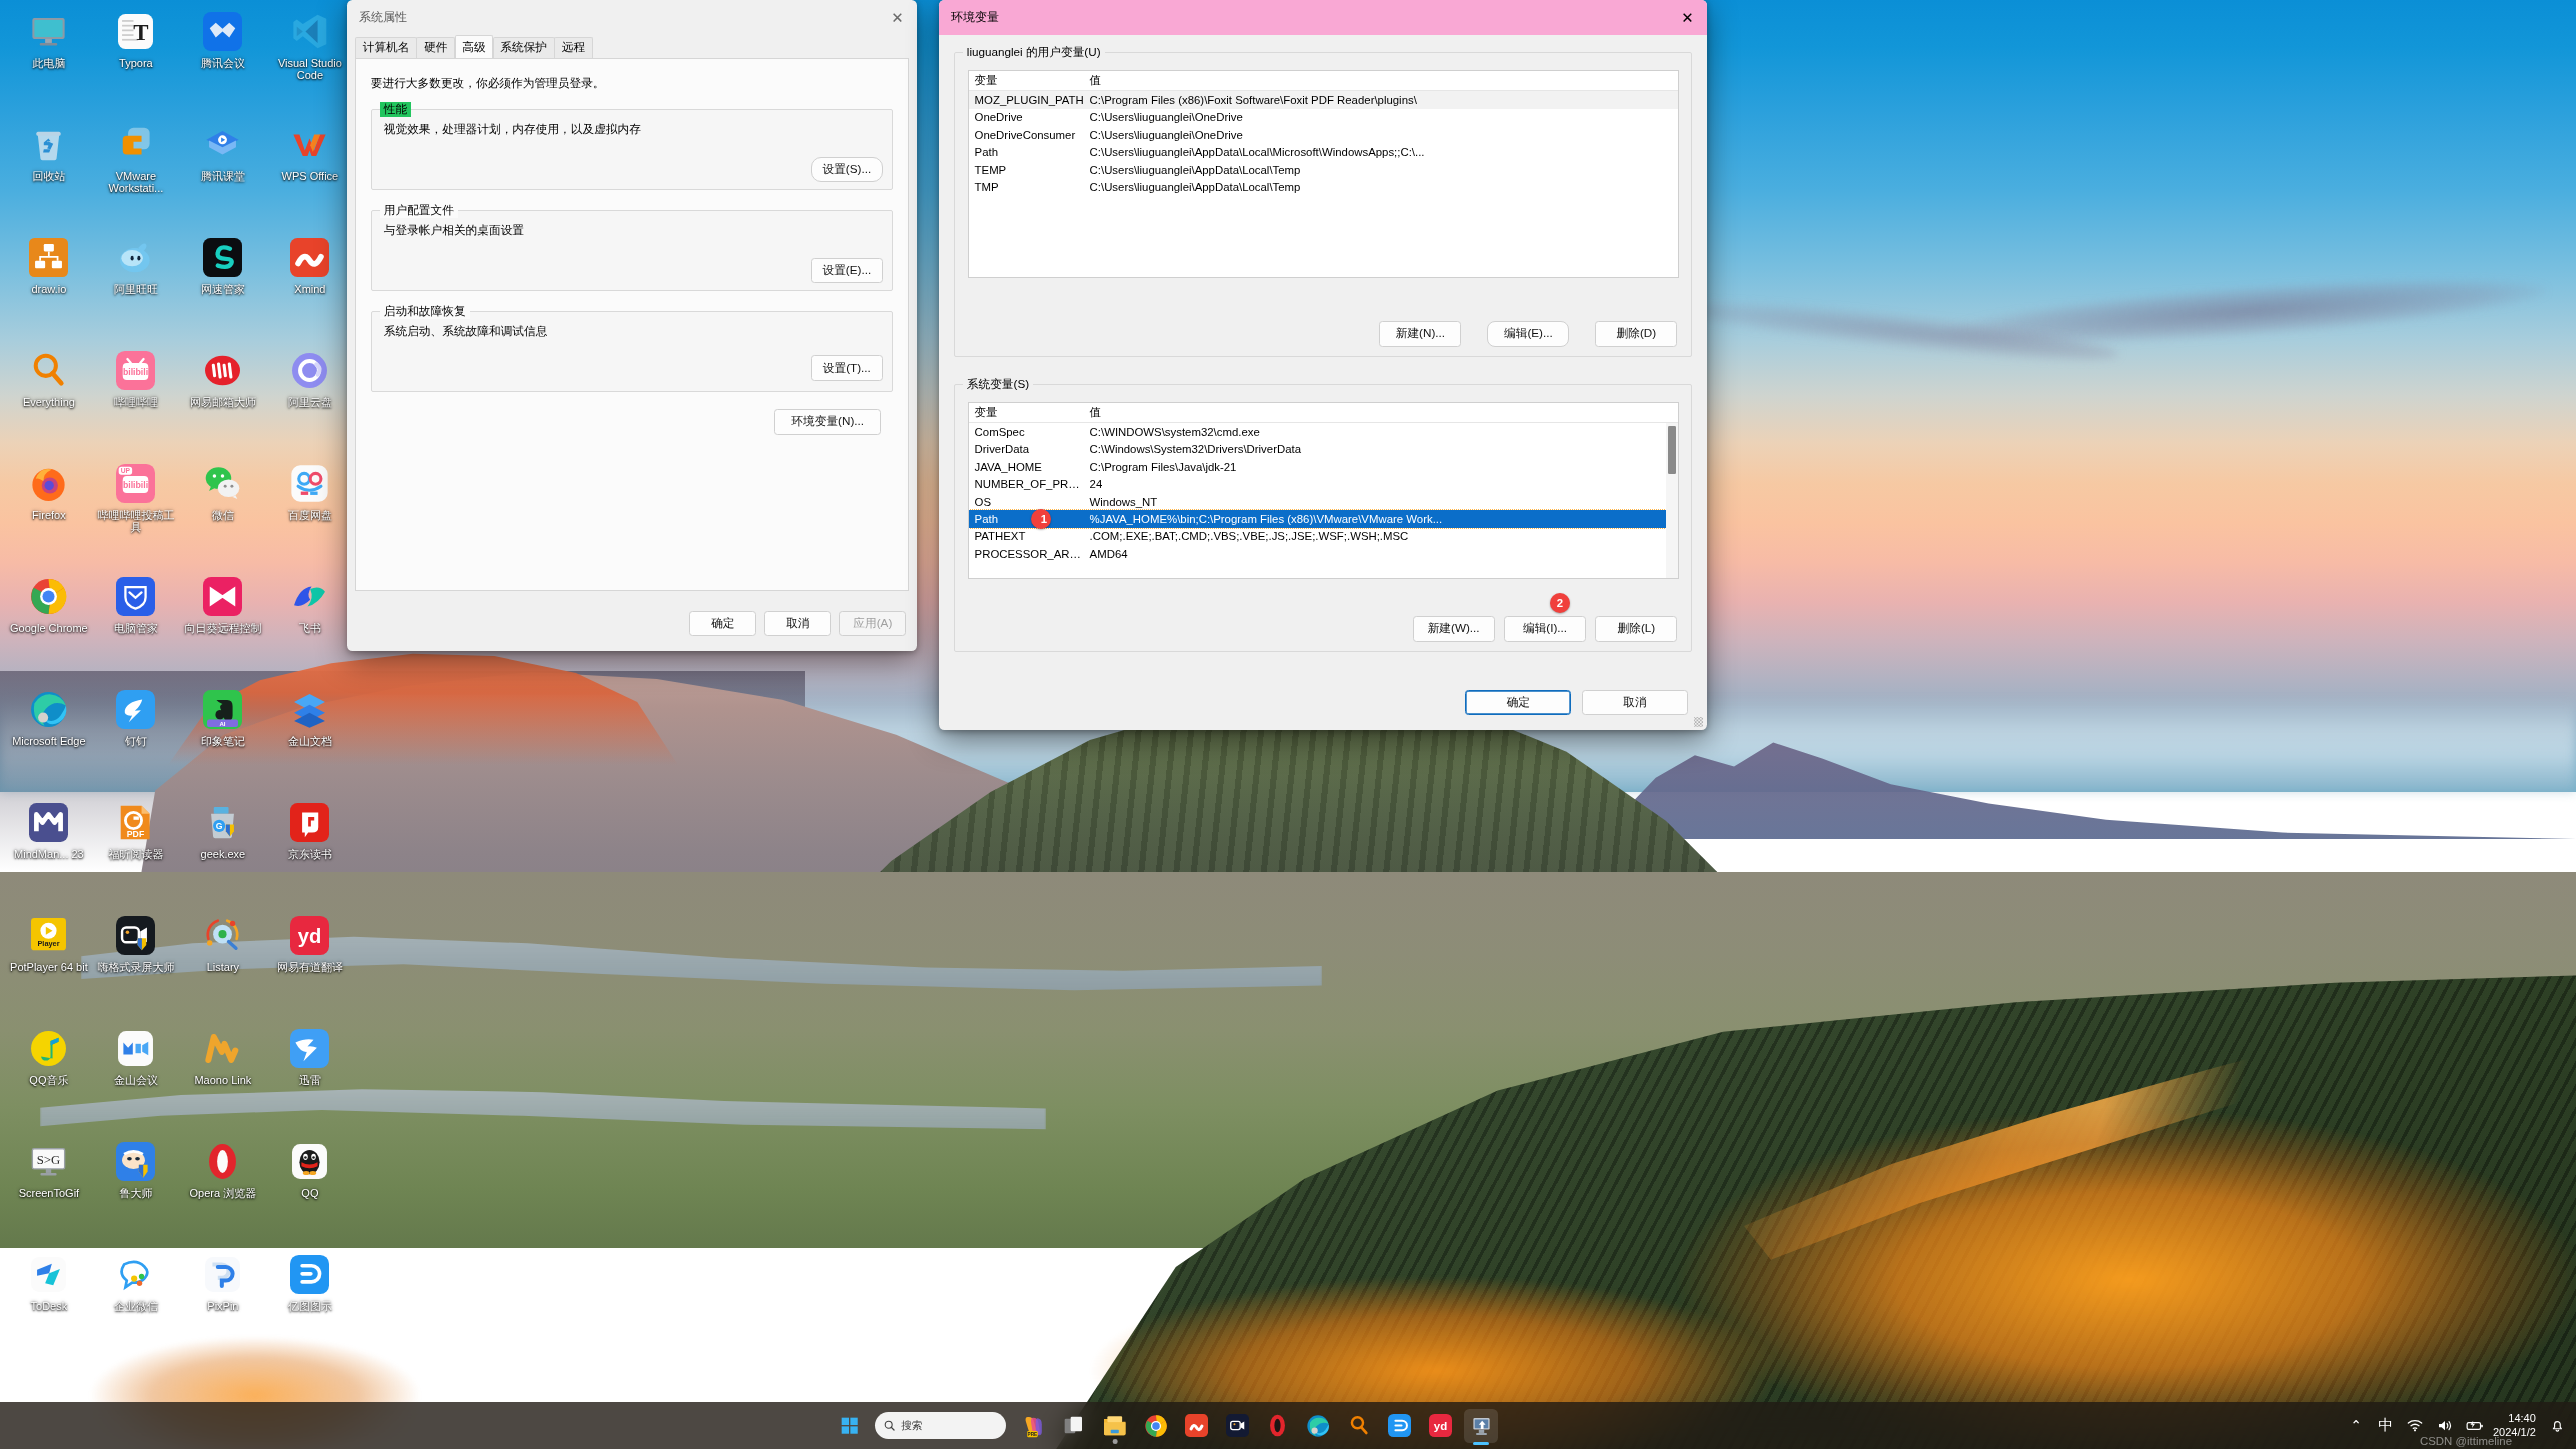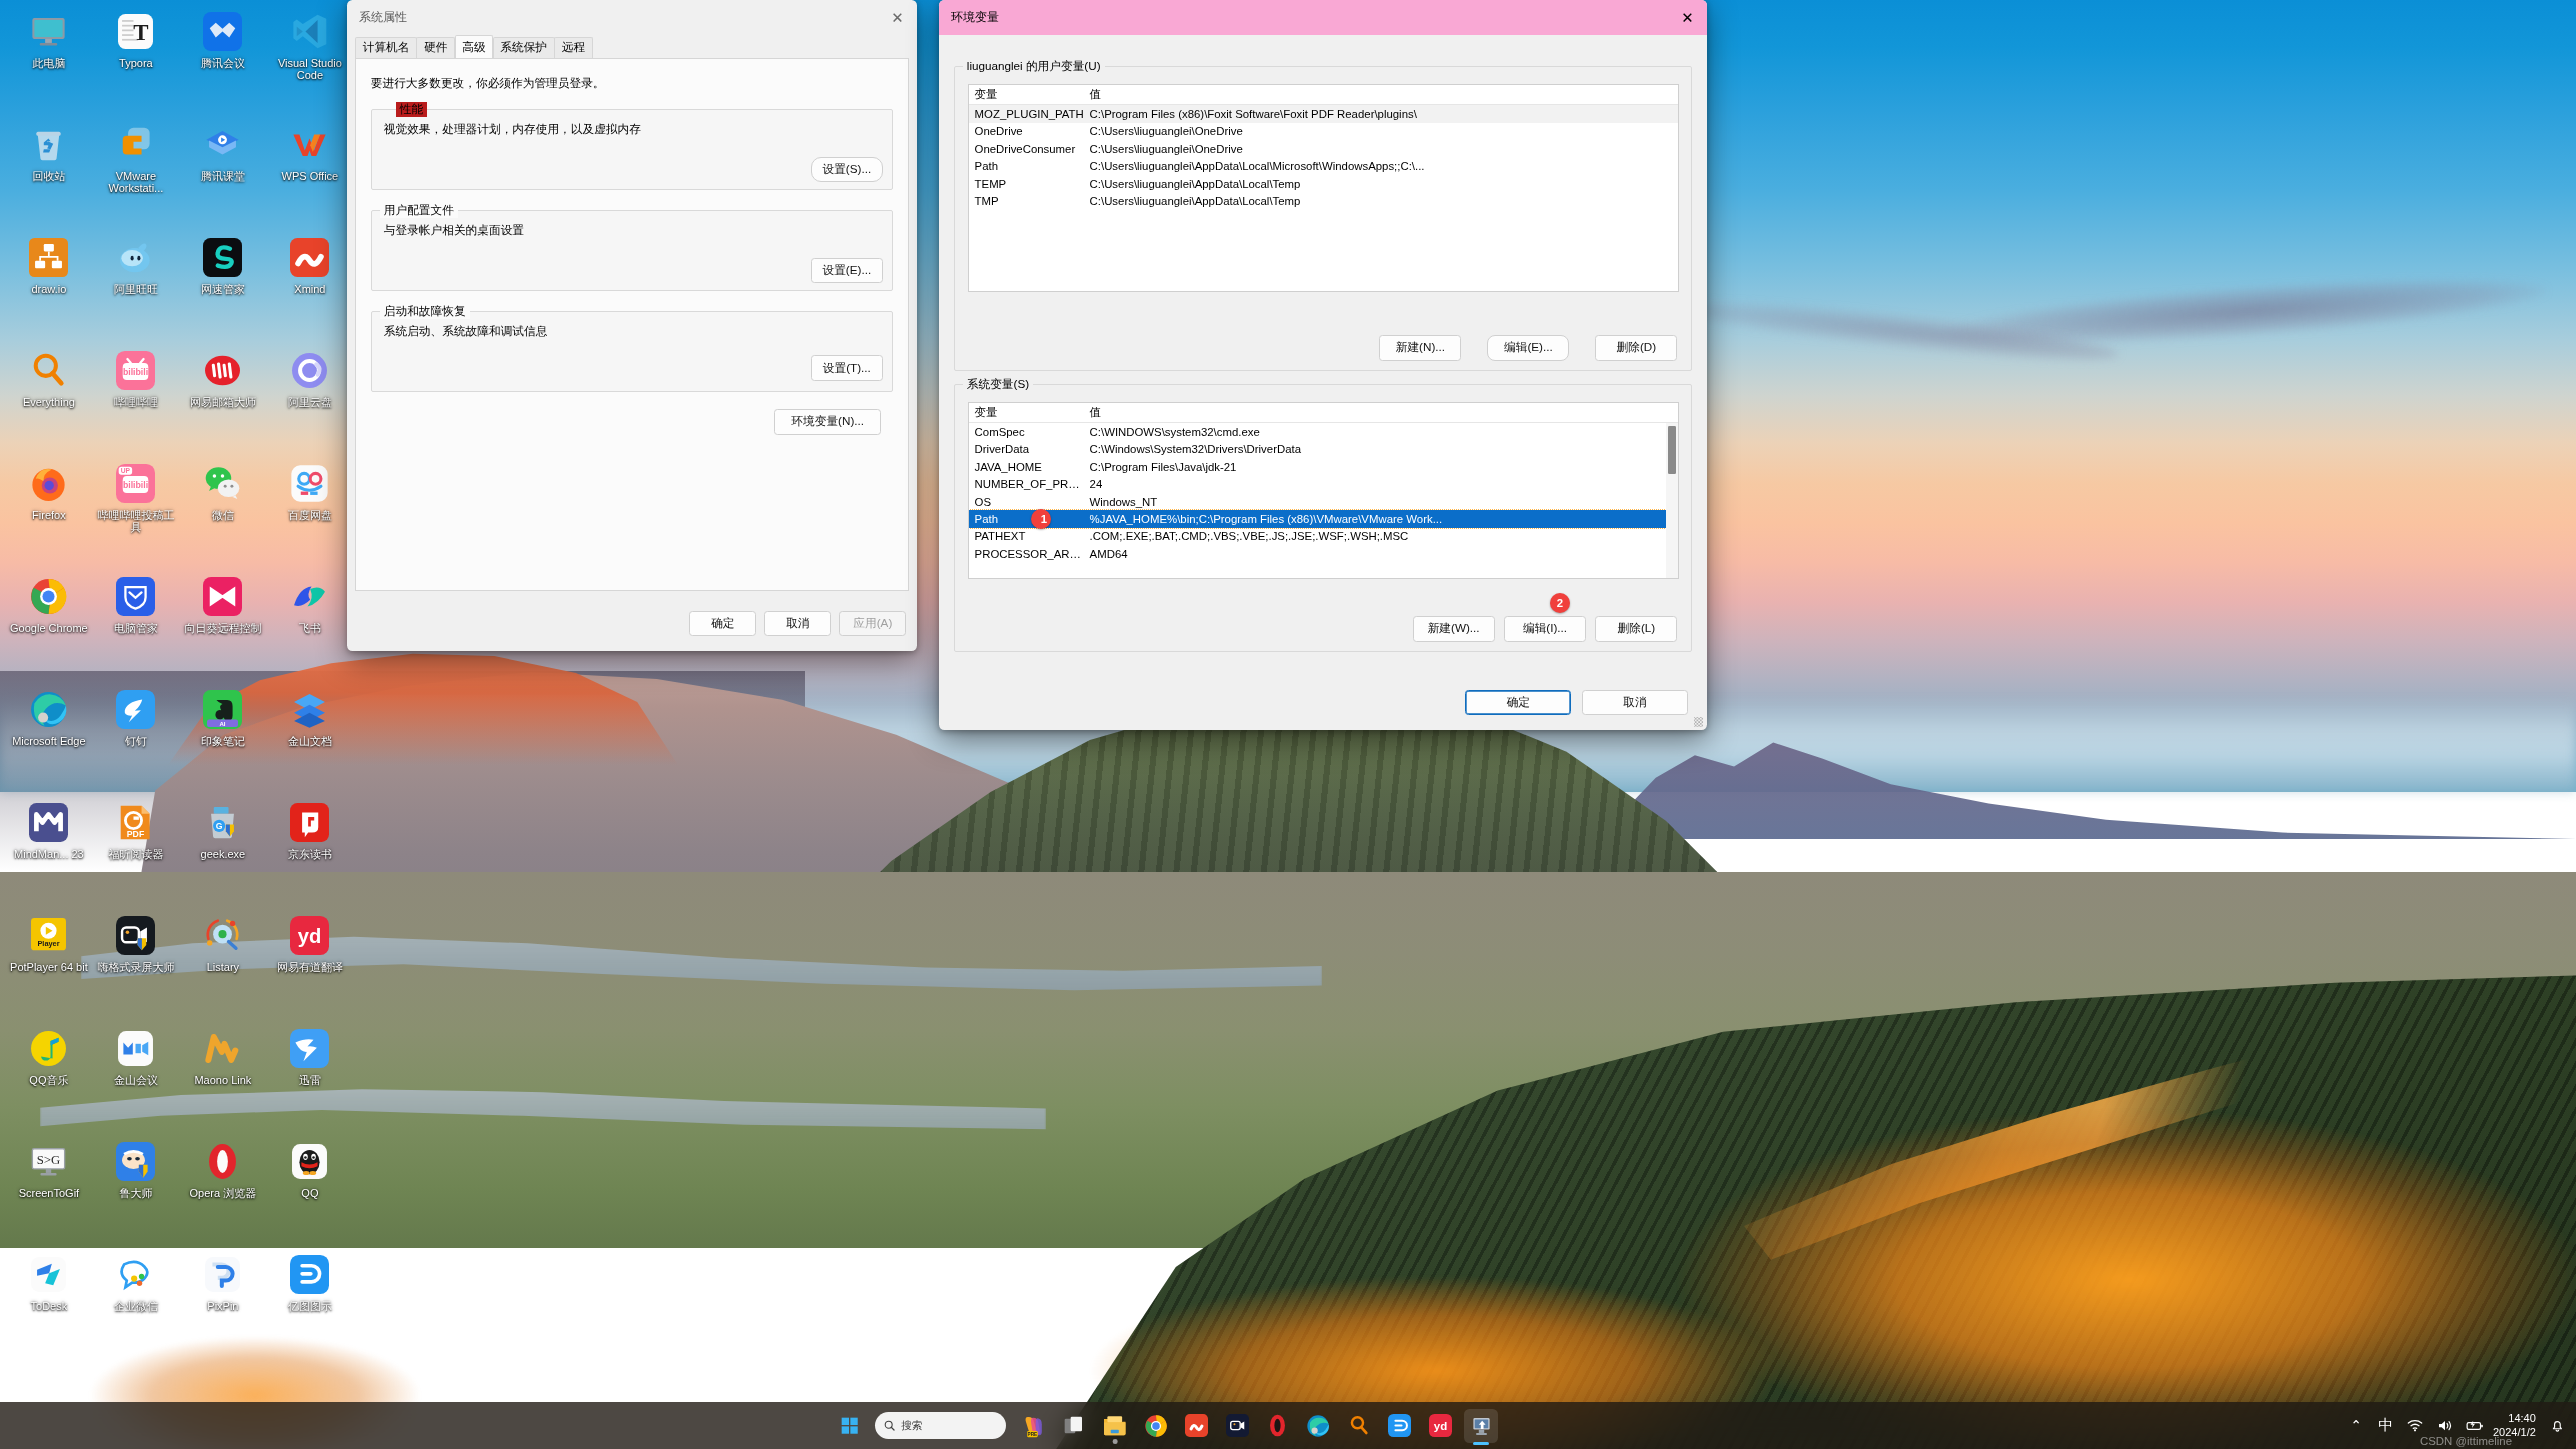--- a/index.html
+++ b/index.html
@@ -824,21 +824,21 @@
         <div class="tab">
           <span>远程</span>
         </div>
       </div>
 
     <div class="tabpanel" style="position:absolute; left:8px; top:58px; right:8px; bottom:60px;">
       <div style="padding:17.4px 14.8px 0 14.8px;">
         <div style="font-size:11.7px; margin-bottom:17.4px;">要进行大多数更改，你必须作为管理员登录。</div>
 
         <div class="group" style="height:81px; margin-bottom:20px;">
-          <span class="group-title" style="background:#b91c1c;margin-left:16px;">性能</span>
+          <span class="group-title" style="background:#22c55e;">性能</span>
           <div style="padding:12px 12px 0 12px; font-size:11.7px;">视觉效果，处理器计划，内存使用，以及虚拟内存</div>
           <div class="btn" style="position:absolute; right:9.4px; bottom:6.7px; width:72px;border-radius:10px;">设置(S)...</div>
         </div>
 
         <div class="group" style="height:81px; margin-bottom:20px;">
           <span class="group-title" style="background:#fbfbfb;">用户配置文件</span>
           <div style="padding:12px 12px 0 12px; font-size:11.7px;">与登录帐户相关的桌面设置</div>
           <div class="btn" style="position:absolute; right:9.4px; bottom:6.7px; width:72px;">设置(E)...</div>
         </div>
 
@@ -858,21 +858,21 @@
       <div class="btn disabled" style="width:67px;">应用(A)</div>
     </div>
   </div>
 
   <div class="win" style="left:939px; top:0px; width:768px; height:730px;">
     <div class="win-title" style="background:#f9a8d4;">
       <span>环境变量</span>
       <span class="win-close">✕</span>
     </div>
 
-    <div class="group" style="position:absolute; left:14.8px; top:52px; width:738px; height:305px; background:#f0f0f0;margin-top:14px;">
+    <div class="group" style="position:absolute; left:14.8px; top:52px; width:738px; height:305px; background:#f0f0f0;">
       <span class="group-title">liuguanglei 的用户变量(U)</span>
 
       <div class="lv" style="position:absolute; left:13.4px; top:17.4px; width:711px; height:208px;">
         <div class="lv-head">
           <div class="col-var">变量</div>
           <div class="col-val">值</div>
         </div>
         <div id="user-rows">
             <div class="lv-row alt">
               <div class="col-var">MOZ_PLUGIN_PATH</div>

